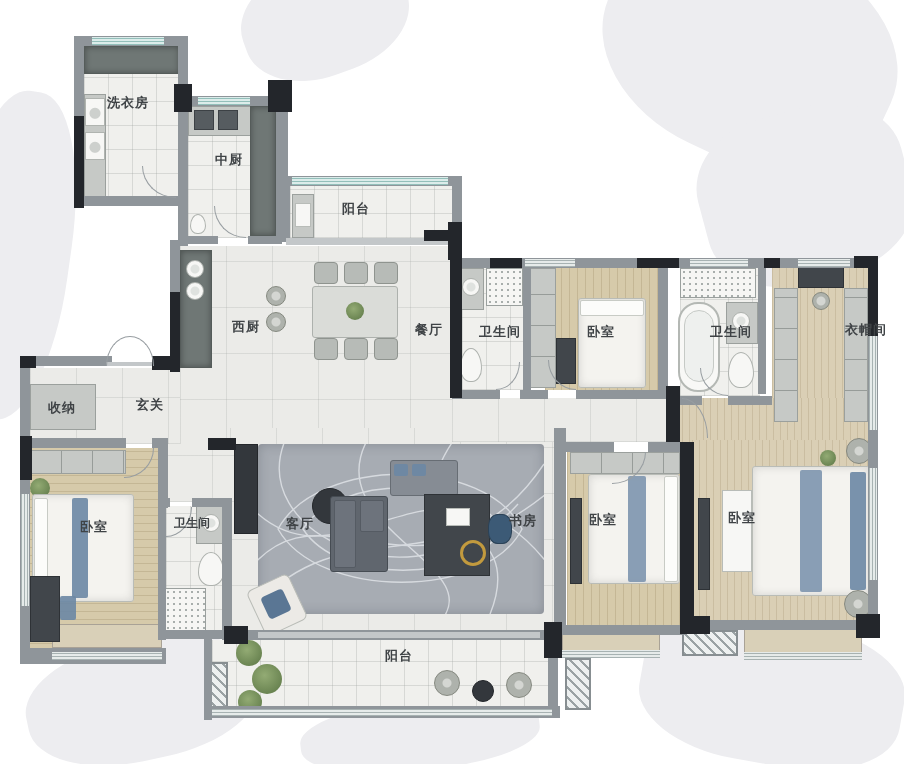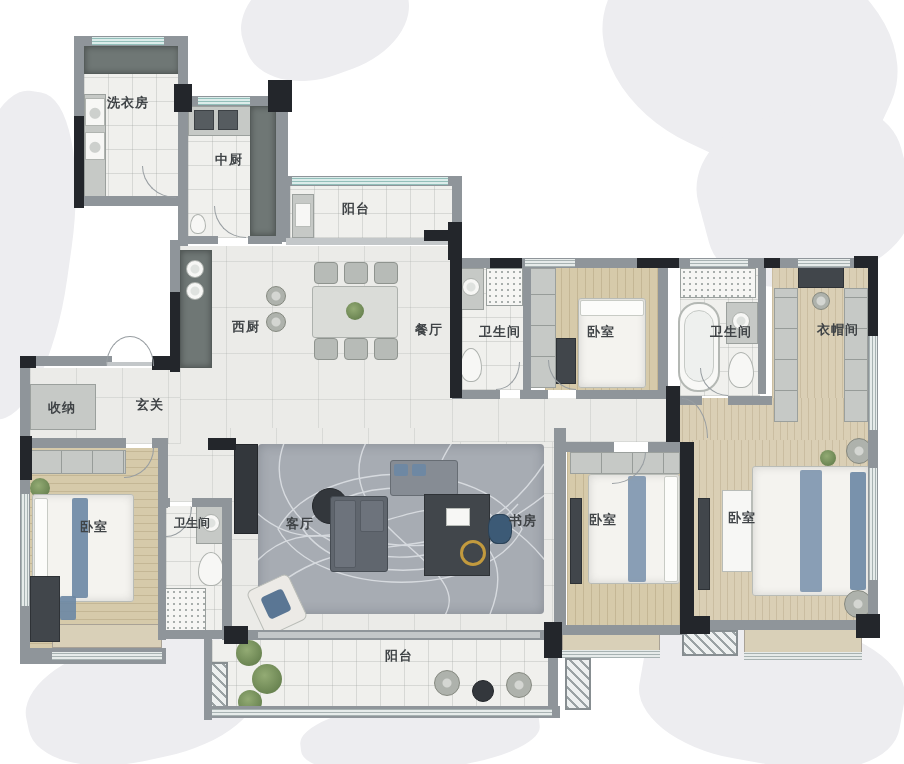--- a/index.html
+++ b/index.html
@@ -331,21 +331,21 @@
   <div class="arc arc-br" style="left:166px;top:507px;width:26px;height:30px;"></div>
 
   <div class="label" style="left:128px;top:103px;">洗衣房</div>
   <div class="label" style="left:229px;top:160px;">中厨</div>
   <div class="label" style="left:356px;top:209px;">阳台</div>
   <div class="label" style="left:246px;top:327px;">西厨</div>
   <div class="label" style="left:429px;top:330px;">餐厅</div>
   <div class="label" style="left:500px;top:332px;">卫生间</div>
   <div class="label" style="left:601px;top:332px;">卧室</div>
   <div class="label" style="left:731px;top:332px;">卫生间</div>
-  <div class="label" style="left:838px;top:330px;text-align:right;">衣帽间</div>
+  <div class="label" style="left:866px;top:330px;text-align:right;">衣帽间</div>
   <div class="label" style="left:62px;top:408px;">收纳</div>
   <div class="label" style="left:150px;top:405px;">玄关</div>
   <div class="label" style="left:94px;top:527px;">卧室</div>
   <div class="label label-sm" style="left:192px;top:523px;">卫生间</div>
   <div class="label" style="left:300px;top:524px;">客厅</div>
   <div class="label" style="left:523px;top:521px;">书房</div>
   <div class="label" style="left:603px;top:520px;">卧室</div>
   <div class="label" style="left:742px;top:518px;">卧室</div>
   <div class="label" style="left:399px;top:656px;">阳台</div>
 

